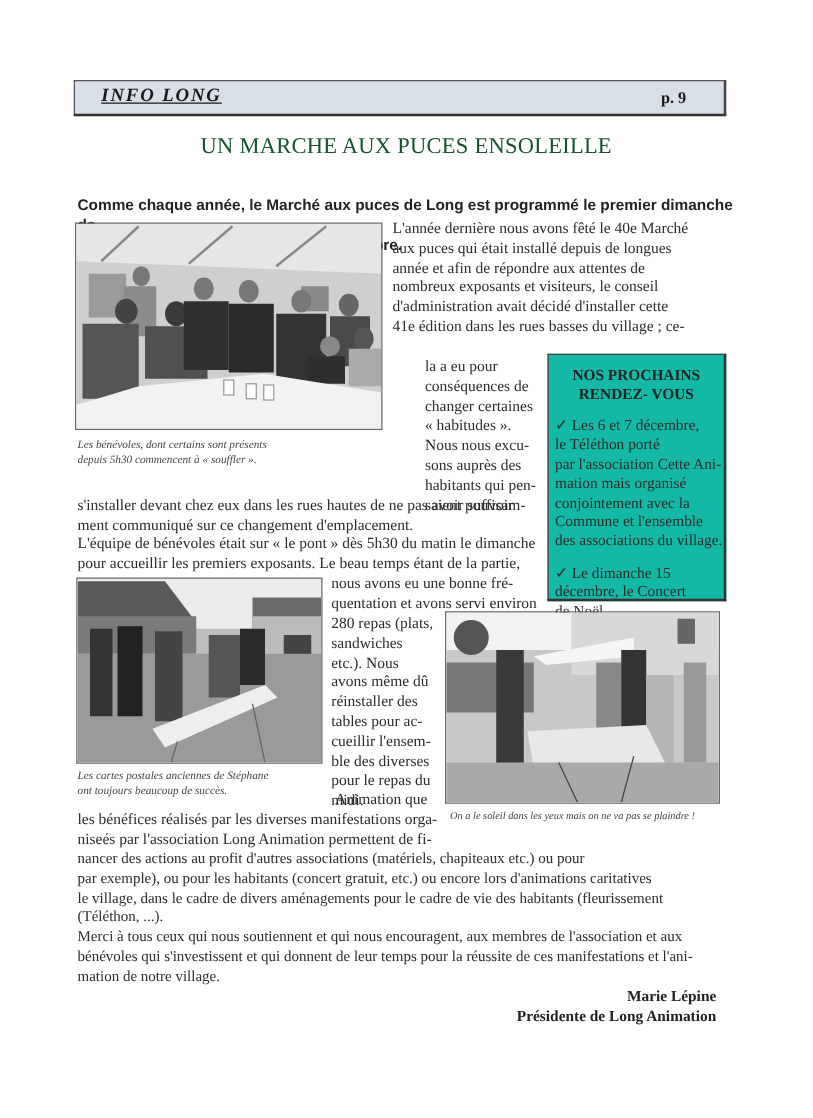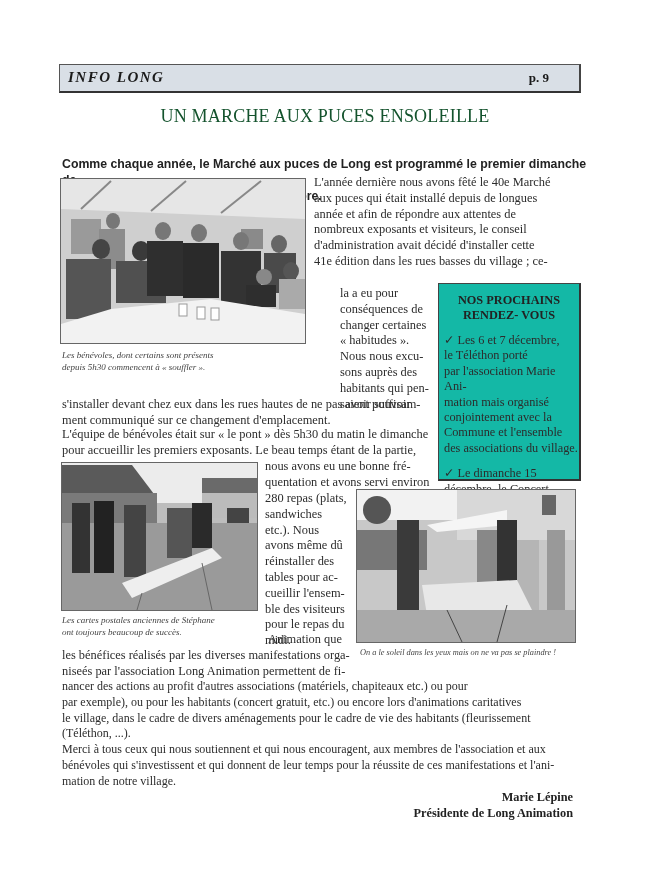--- a/index.html
+++ b/index.html
@@ -1,21 +1,21 @@
 <!DOCTYPE html>
 <html><head>
 <meta charset="utf-8">
 <style>
   html, body { margin:0; padding:0; }
   body { width:650px; height:894px; background:#ffffff; position:relative; overflow:hidden;
          font-family:"Liberation Serif", serif; color:#2a2a2a; }
   .header { position:absolute; left:59px; top:64px; width:519px; height:26px;
             background:#d9dfe6; border:1px solid #555; border-bottom:2px solid #333; border-right:2px solid #444; }
-  .header .title { position:absolute; left:8px; top:4px; font-family:"Liberation Serif", serif; font-weight:bold;
-                   font-style:italic; font-size:15px; letter-spacing:1.5px; color:#1a1a1a; }
+  .header .title { position:absolute; left:21px; top:4px; font-family:"Liberation Serif", serif; font-weight:bold;
+                   font-style:italic; font-size:15px; letter-spacing:1.5px; color:#1a1a1a;text-decoration:underline; }
   .header .page { position:absolute; right:30px; top:5px; font-weight:bold; font-size:13px; color:#1a1a1a; }
   .headline { position:absolute; left:0; width:650px; top:106px; text-align:center; font-size:18px; color:#14532d; letter-spacing:0.2px; }
   .lead { position:absolute; left:62px; top:137px; width:530px; font-family:"Liberation Sans", sans-serif; font-weight:bold;
           font-size:12.3px; line-height:16px; color:#222;margin-top:19px; }
   .p { position:absolute; font-size:12.4px; line-height:15.8px; color:#2c2c2c; }
   .photo { position:absolute; border:1px solid #666; overflow:hidden; }
   .caption { position:absolute; font-style:italic; font-size:9px; line-height:12px; color:#444; }
   .box { position:absolute; left:438px; top:283px; width:140px; height:195px; background:#14b8a6;
          border:1px solid #444; border-right:2px solid #333; border-bottom:2px solid #333; }
   .box .bt { text-align:center; font-weight:bold; font-size:12.3px; line-height:15px; margin-top:9px; color:#222; }
@@ -100,21 +100,21 @@
 </div>
 
 <div class="box">
   <div class="bt">
     <div>NOS PROCHAINS</div>
     <div>RENDEZ- VOUS</div>
   </div>
   <div class="item">
     <div>✓ Les 6 et 7 décembre,</div>
     <div>le Téléthon porté</div>
-    <div>par l'association Marie Ani-</div>
+    <div>par l'association Cette Ani-</div>
     <div>mation mais organisé</div>
     <div>conjointement avec la</div>
     <div>Commune et l'ensemble</div>
     <div>des associations du village.</div>
   </div>
   <div class="item">
     <div>✓ Le dimanche 15</div>
     <div>décembre, le Concert</div>
     <div>de Noël</div>
   </div>
@@ -129,21 +129,21 @@
   <div>quentation et avons servi environ</div>
 </div>
 <div class="p" style="left:265px;top:491px;width:95px;">
   <div>280 repas (plats,</div>
   <div>sandwiches</div>
   <div>etc.). Nous</div>
   <div>avons même dû</div>
   <div>réinstaller des</div>
   <div>tables pour ac-</div>
   <div>cueillir l'ensem-</div>
-  <div>ble des visiteurs</div>
+  <div>ble des diverses</div>
   <div>pour le repas du</div>
   <div>midi.</div>
 </div>
 
 <div class="photo" style="left:61px;top:462px;width:195px;height:147px;">
   <svg width="195" height="147" viewBox="0 0 195 147">
     <rect width="195" height="147" fill="#bdbdbd"></rect>
     <rect width="195" height="40" fill="#ececec"></rect>
     <polygon points="0,2 70,2 95,35 0,40" fill="#5a5a5a"></polygon>
     <rect x="0" y="30" width="95" height="30" fill="#7a7a7a"></rect>

